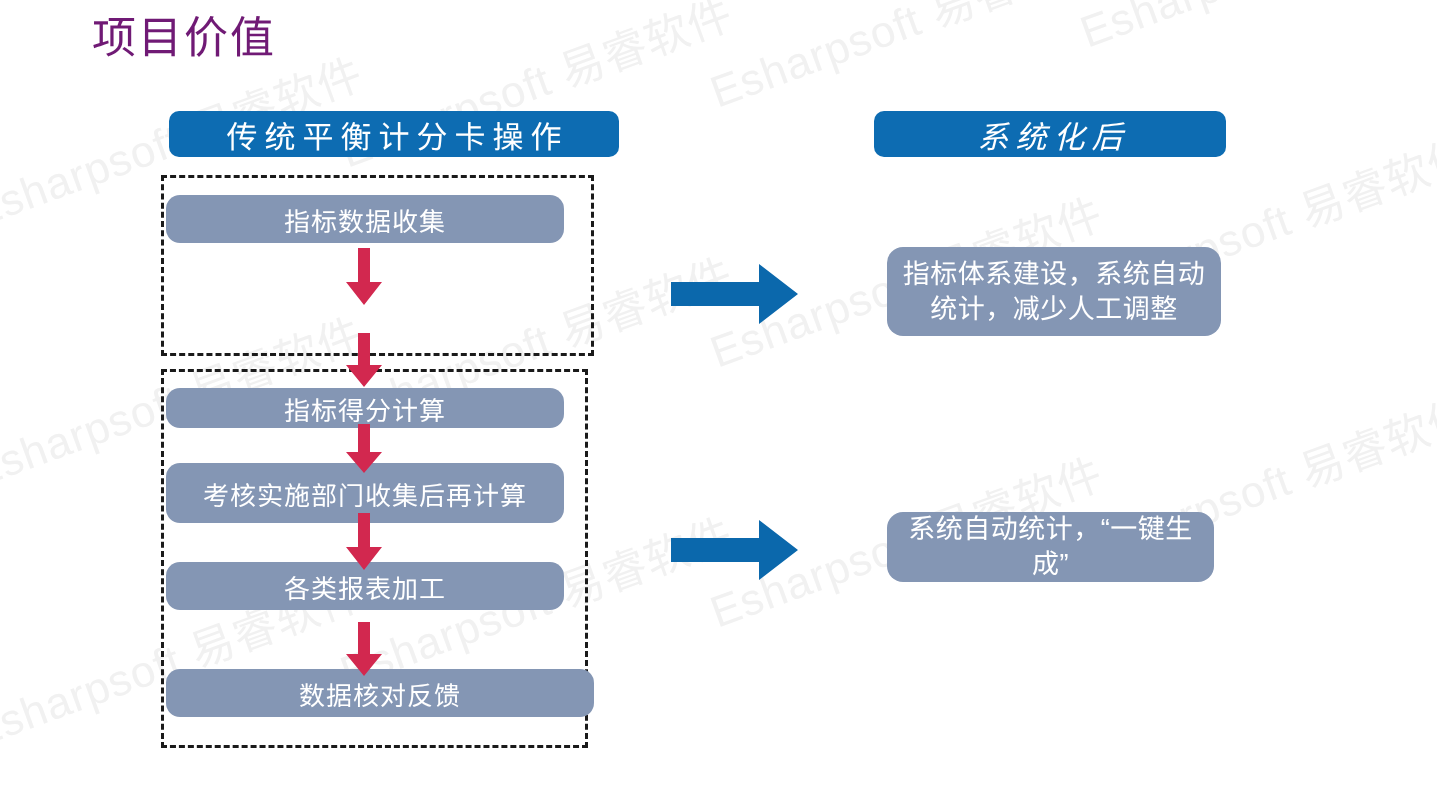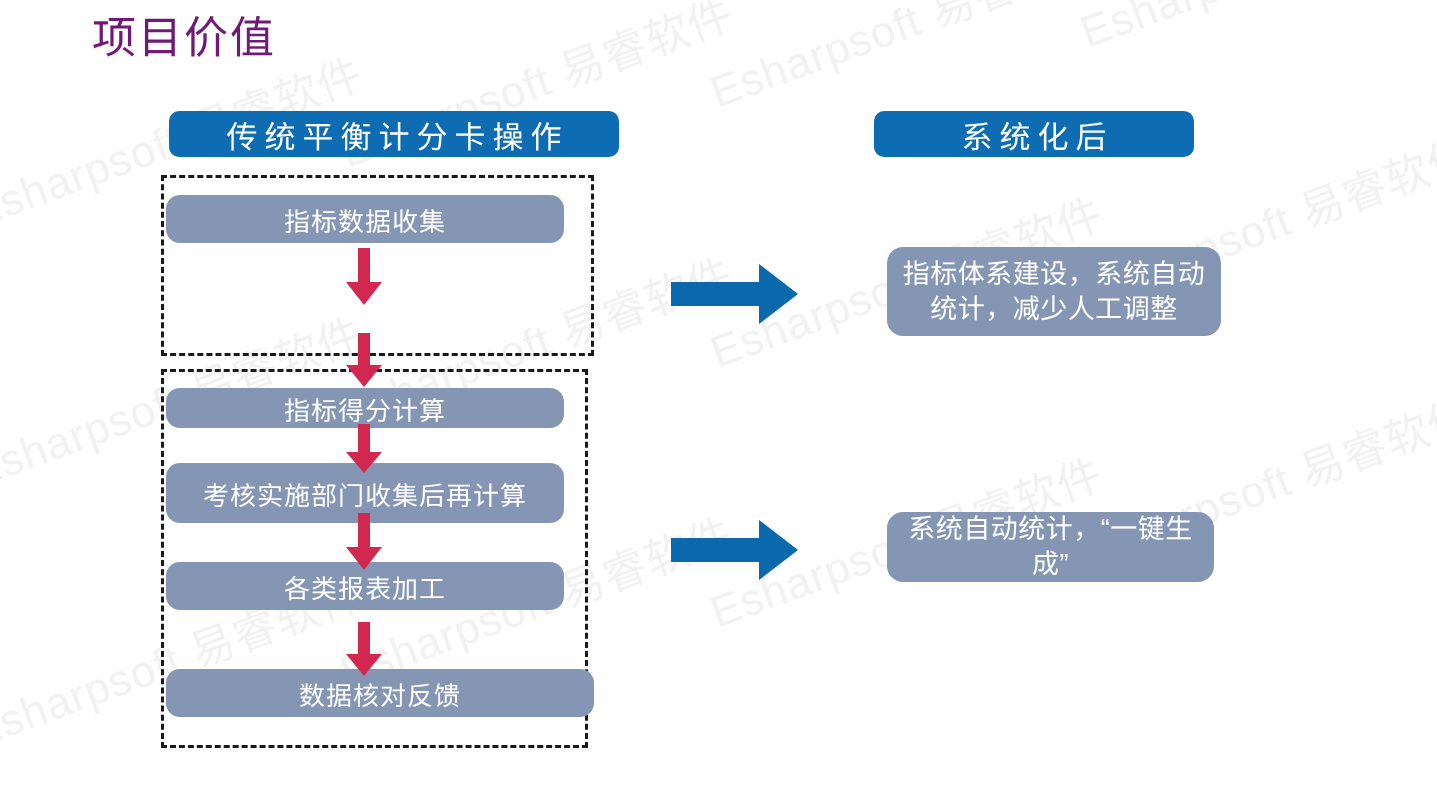--- a/index.html
+++ b/index.html
@@ -61,21 +61,21 @@
     font-family: "Liberation Serif", "DejaVu Serif", serif;
     font-size: 31px;
     letter-spacing: 7px;
     text-indent: 7px;
     display: flex;
     align-items: center;
     justify-content: center;
     z-index: 5;
   }
   #banner-left  { left: 153px; top: 111px; width: 450px; height: 46px; margin-left: 16px; }
-  #banner-right { left: 874px; top: 111px; width: 320px; height: 46px; }
+  #banner-right { left: 874px; top: 111px; width: 352px; height: 46px; font-style: italic; }
 
   
   .dashed-group {
     position: absolute;
     border: 3px dashed #1a1a1a;
     background: transparent;
     z-index: 3;
   }
   #group-collect   { left: 161px; top: 175px; width: 427px; height: 175px; }
   #group-calculate { left: 161px; top: 369px; width: 421px; height: 373px; }

